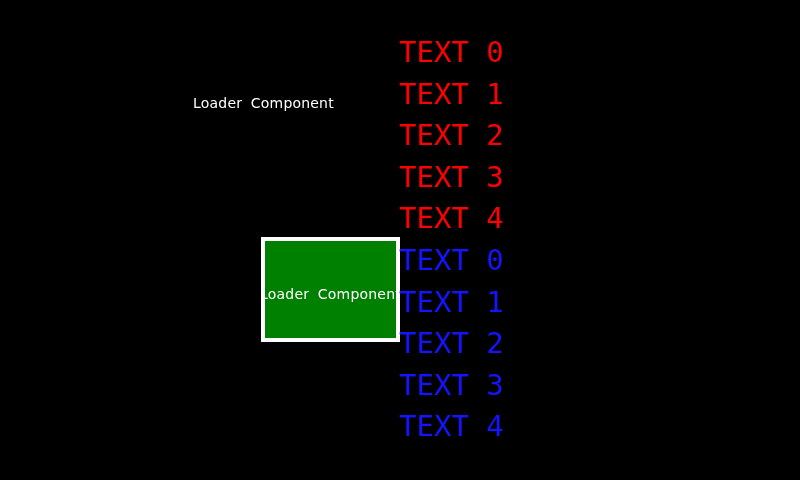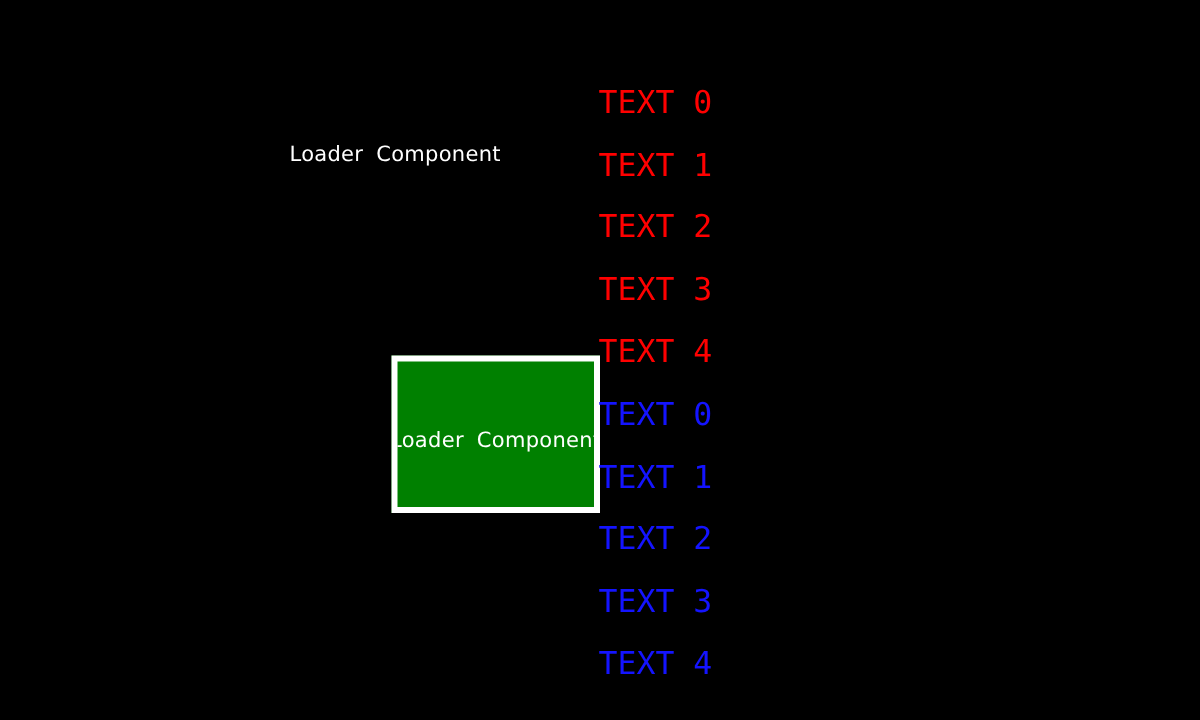--- a/index.html
+++ b/index.html
@@ -40,23 +40,23 @@
     font-size: 14px;
     line-height: 17px;
     word-spacing: 4px;
     white-space: nowrap;
     letter-spacing: 0.2px;
     transform: translateY(5px);
   }
   .text-list {
     position: absolute;
     left: 399px;
-    top: 48px;
+    top: 32px;
     font-family: "DejaVu Sans Mono", monospace;
-    font-size: 21px;
+    font-size: 29px;
     white-space: pre;
   }
   .text-item {
     height: 41.6px;
     line-height: 41.6px;
   }
 </style>
 </head>
 <body>
 

